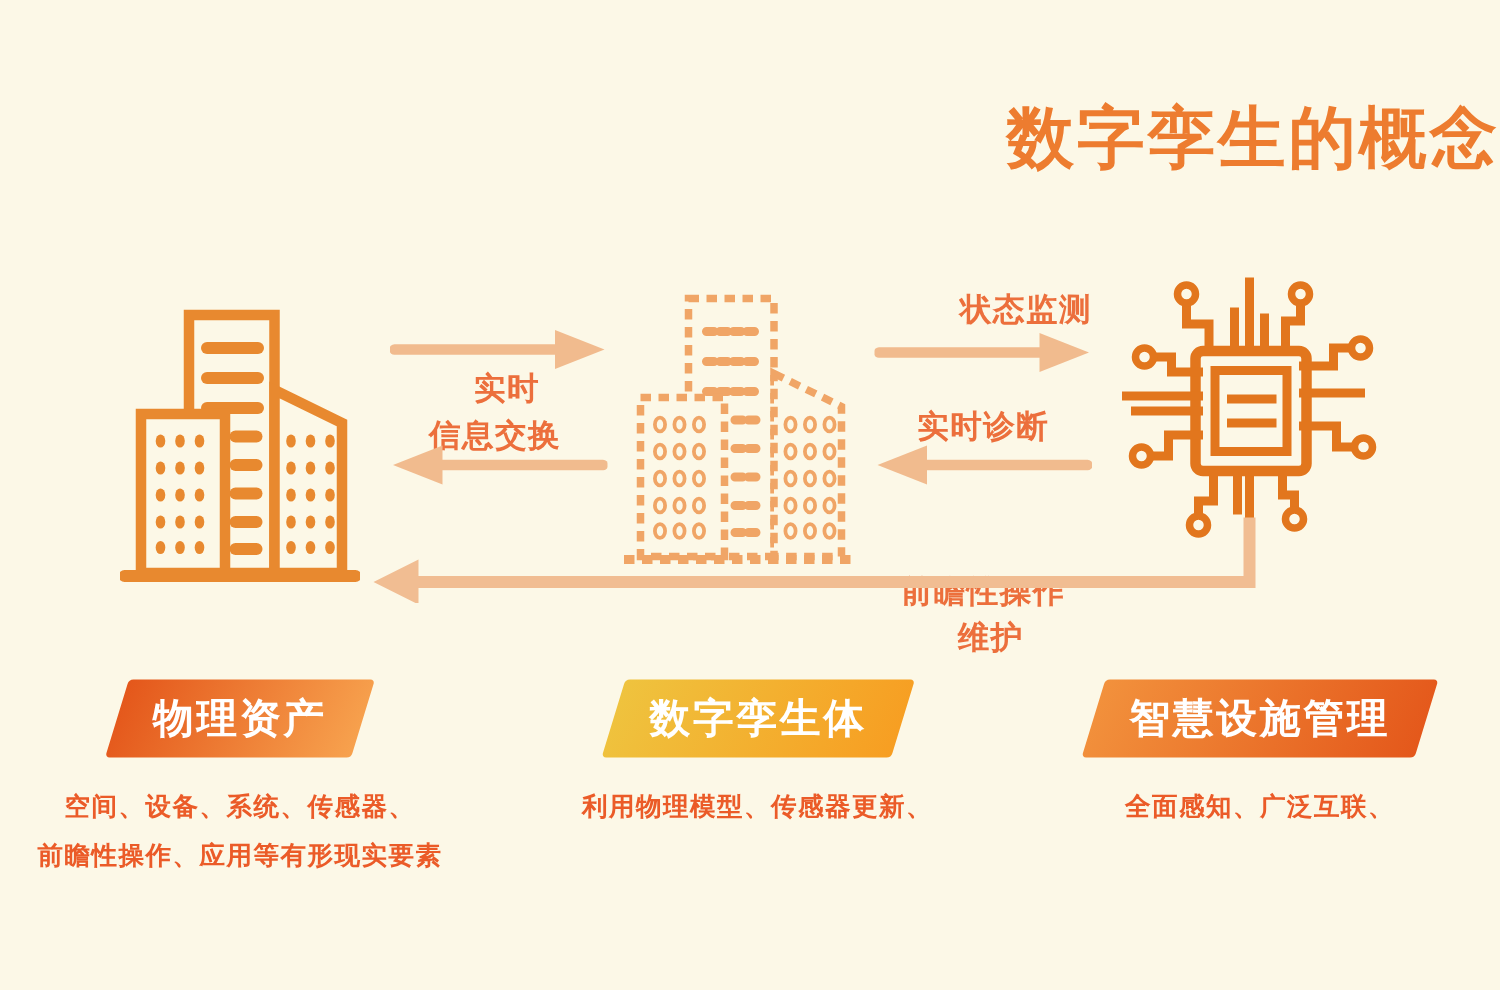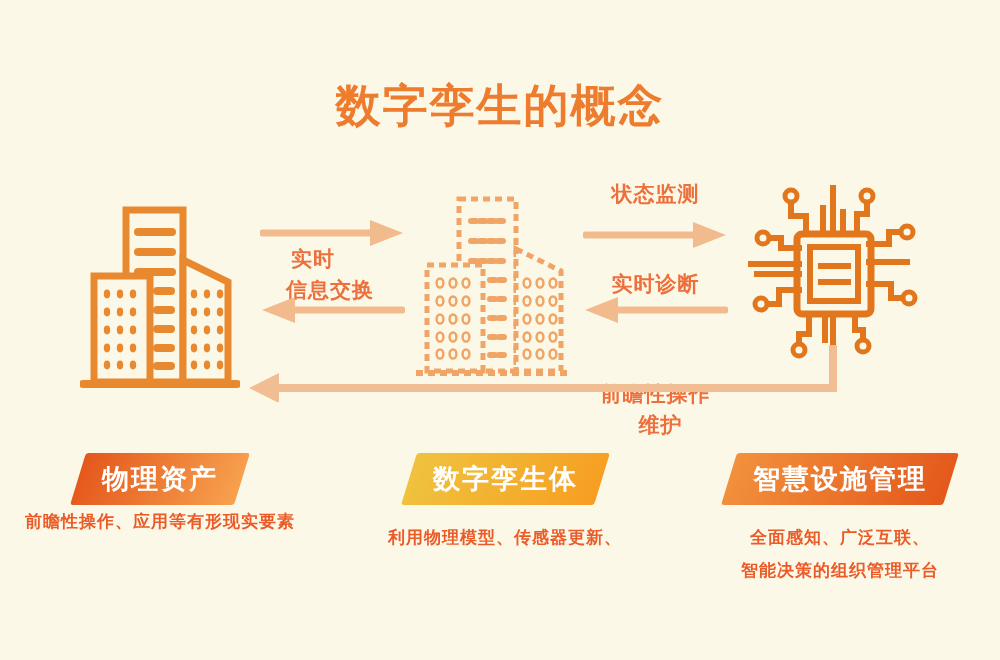--- a/index.html
+++ b/index.html
@@ -8,24 +8,23 @@
     position:relative;
     background:#FCF8E7;
     font-family:"Liberation Sans", sans-serif;
     overflow:hidden;
   }
   .abs { position:absolute; }
 
   
   #title {
     top:62px; left:0; width:1000px;
-    text-align:center;
+    text-align:right;
     font-size:45px; font-weight:bold; letter-spacing:2px;
     color:#ED7C2F;
-    margin-top:14px;
   }
 
   
   .flow-label {
     text-align:center;
     font-size:21px; font-weight:bold; letter-spacing:1px;
     color:#EC6F3C;
   }
 
   
@@ -209,30 +208,30 @@
     </g>
   </svg>
 </div>
 
 <div class="abs" style="left:260px; top:217px;">
   <svg width="145" height="32" viewBox="0 0 145 32">
     <line x1="3" y1="16" x2="112" y2="16" stroke="#F1BB8E" stroke-width="7" stroke-linecap="round"></line>
     <polygon points="110,3 143,16 110,29" fill="#F1BB8E"></polygon>
   </svg>
 </div>
-<div class="abs flow-label" style="left:238px; top:245px; width:150px;">实时</div>
+<div class="abs flow-label" style="left:263px; top:245px; width:150px;">实时</div>
 <div class="abs flow-label" style="left:255px; top:276px; width:150px;">信息交换</div>
 <div class="abs" style="left:260px; top:294px;">
   <svg width="145" height="32" viewBox="0 0 145 32">
     <line x1="33" y1="16" x2="142" y2="16" stroke="#F1BB8E" stroke-width="7" stroke-linecap="round"></line>
     <polygon points="35,3 2,16 35,29" fill="#F1BB8E"></polygon>
   </svg>
 </div>
 
-<div class="abs flow-label" style="left:583px; top:180px; width:145px;">状态监测</div>
+<div class="abs flow-label" style="left:583px; top:192px; width:145px;text-align:right;">状态监测</div>
 <div class="abs" style="left:583px; top:219px;">
   <svg width="145" height="32" viewBox="0 0 145 32">
     <line x1="3" y1="16" x2="112" y2="16" stroke="#F1BB8E" stroke-width="7" stroke-linecap="round"></line>
     <polygon points="110,3 143,16 110,29" fill="#F1BB8E"></polygon>
   </svg>
 </div>
 <div class="abs flow-label" style="left:583px; top:270px; width:145px;">实时诊断</div>
 <div class="abs" style="left:583px; top:294px;">
   <svg width="145" height="32" viewBox="0 0 145 32">
     <line x1="33" y1="16" x2="142" y2="16" stroke="#F1BB8E" stroke-width="7" stroke-linecap="round"></line>
@@ -246,29 +245,29 @@
     <polyline points="588,5 588,48 32,48" stroke="#F1BD92" stroke-width="8" fill="none"></polyline>
     <polygon points="4,48 34,33 34,63" fill="#F1BD92"></polygon>
   </svg>
 </div>
 <div class="abs flow-label" style="left:583px; top:411px; width:155px;">维护</div>
 
 <div id="col-1" class="abs col">
   <div id="banner-1" class="banner">
     <span class="inner">物理资产</span>
   </div>
+  <p class="desc first">空间、设备、系统、传感器、</p>
   <p class="desc">前瞻性操作、应用等有形现实要素</p>
 </div>
 
 <div id="col-2" class="abs col">
   <div id="banner-2" class="banner">
     <span class="inner">数字孪生体</span>
   </div>
   <p class="desc first">利用物理模型、传感器更新、</p>
 </div>
 
 <div id="col-3" class="abs col">
   <div id="banner-3" class="banner">
     <span class="inner">智慧设施管理</span>
   </div>
   <p class="desc first">全面感知、广泛互联、</p>
-  <p class="desc">智能决策的组织管理平台</p>
 </div>
 
 </body></html>

